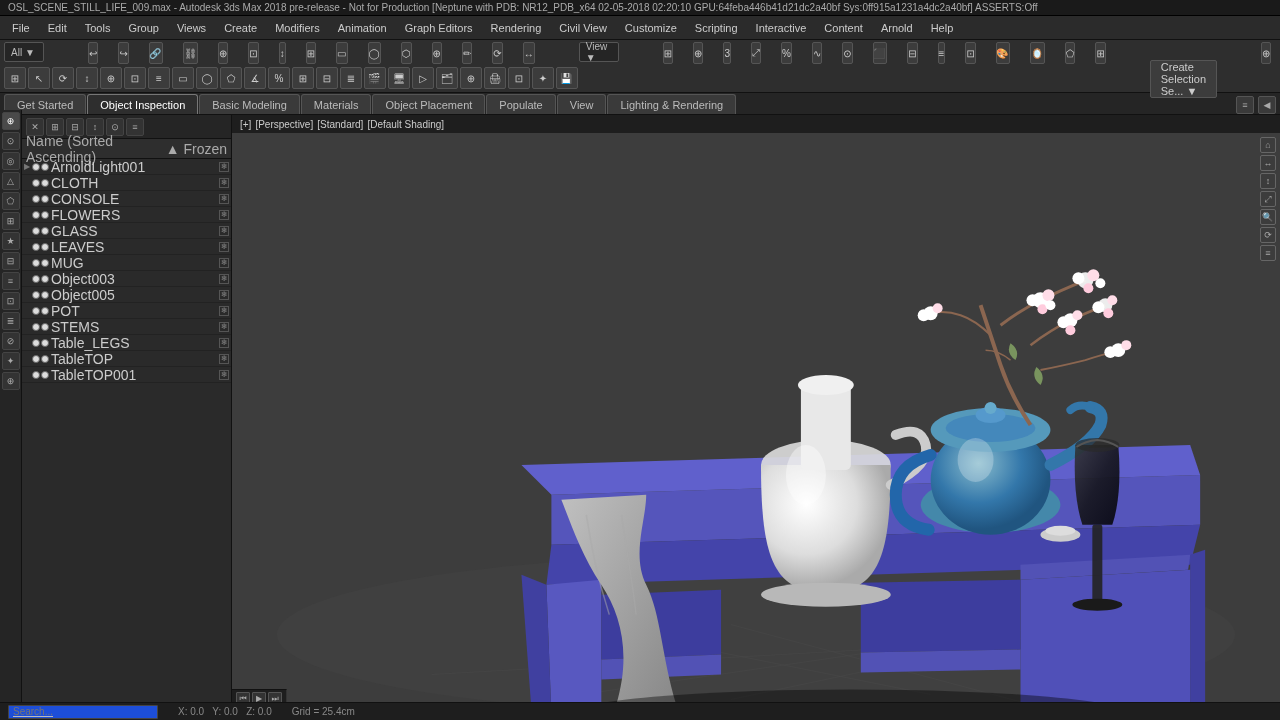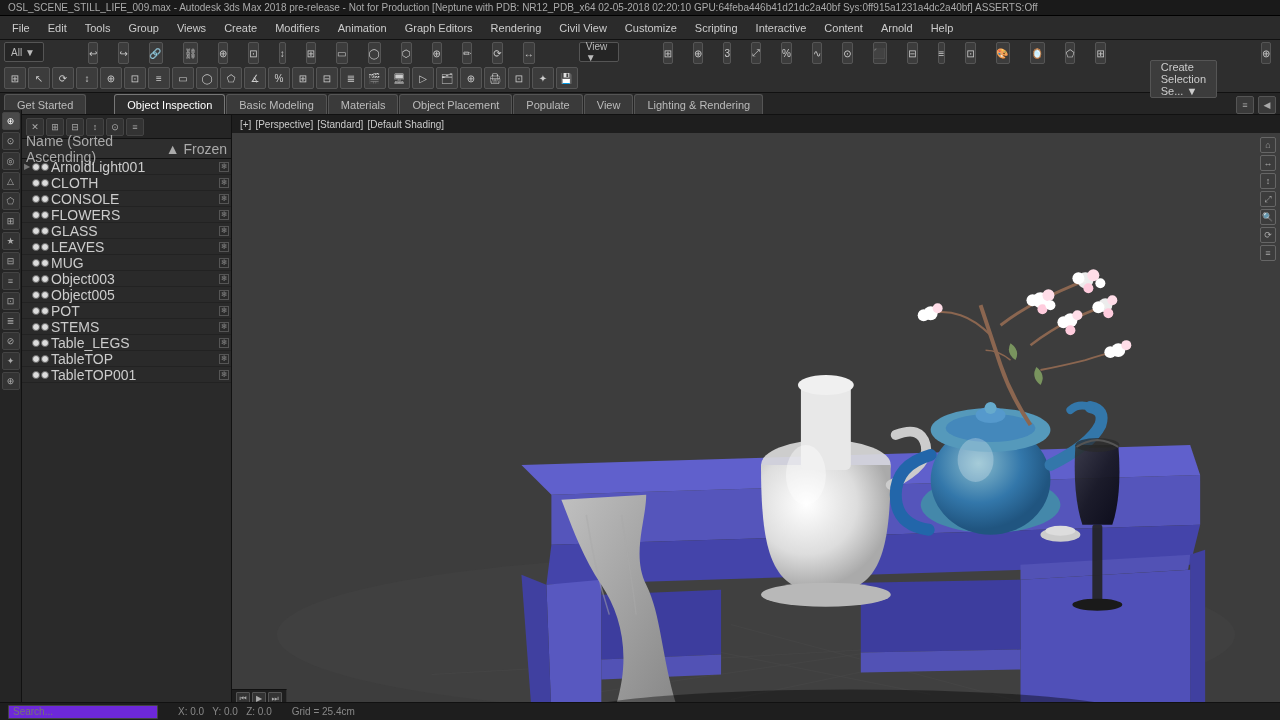--- a/index.html
+++ b/index.html
@@ -109,21 +109,20 @@
       display: flex;
       align-items: center;
       cursor: pointer;
       font-size: 11px;
       color: #bbb;
     }
     .tab.active {
       background: #2e2e2e;
       color: #fff;
       border-color: #777;
-      margin-left: 27px;
     }
     .tab-btn-small {
       width: 18px;
       height: 18px;
       background: #3a3a3a;
       border: 1px solid #555;
       border-radius: 2px;
       display: flex;
       align-items: center;
       justify-content: center;
@@ -305,26 +304,27 @@
       color: #888;
       border-top: 1px solid #111;
       position: absolute;
       bottom: 0;
       left: 0;
       right: 0;
     }
     .status-input {
       width: 150px;
       height: 14px;
-      background: #6d28d9;
+      background: #1d4ed8;
       border: 1px solid #444;
       padding: 0 4px;
       font-size: 10px;
       color: #bbb;
       border-radius: 1px;
+      text-decoration: underline;
     }
 
     
     #scene-canvas {
       position: absolute;
       top: 18px;
       left: 0;
       right: 0;
       bottom: 0;
       overflow: hidden;

